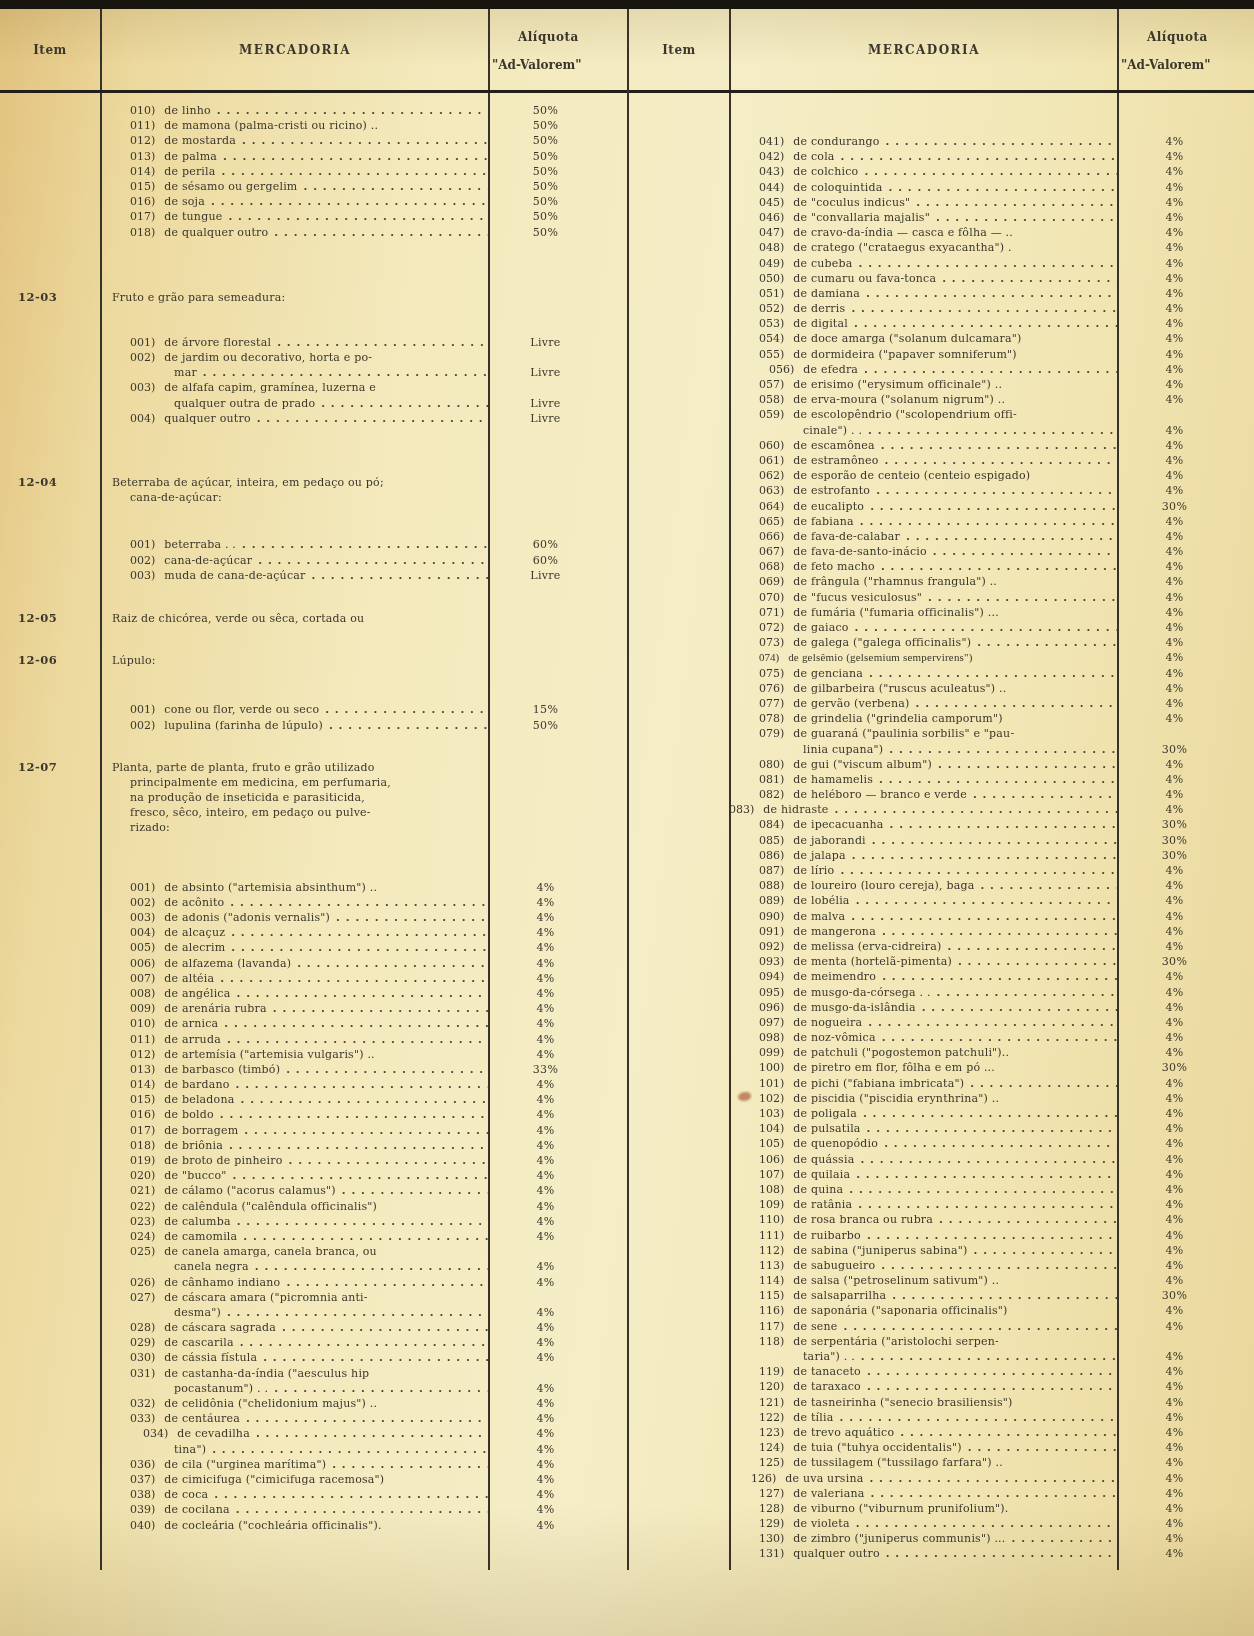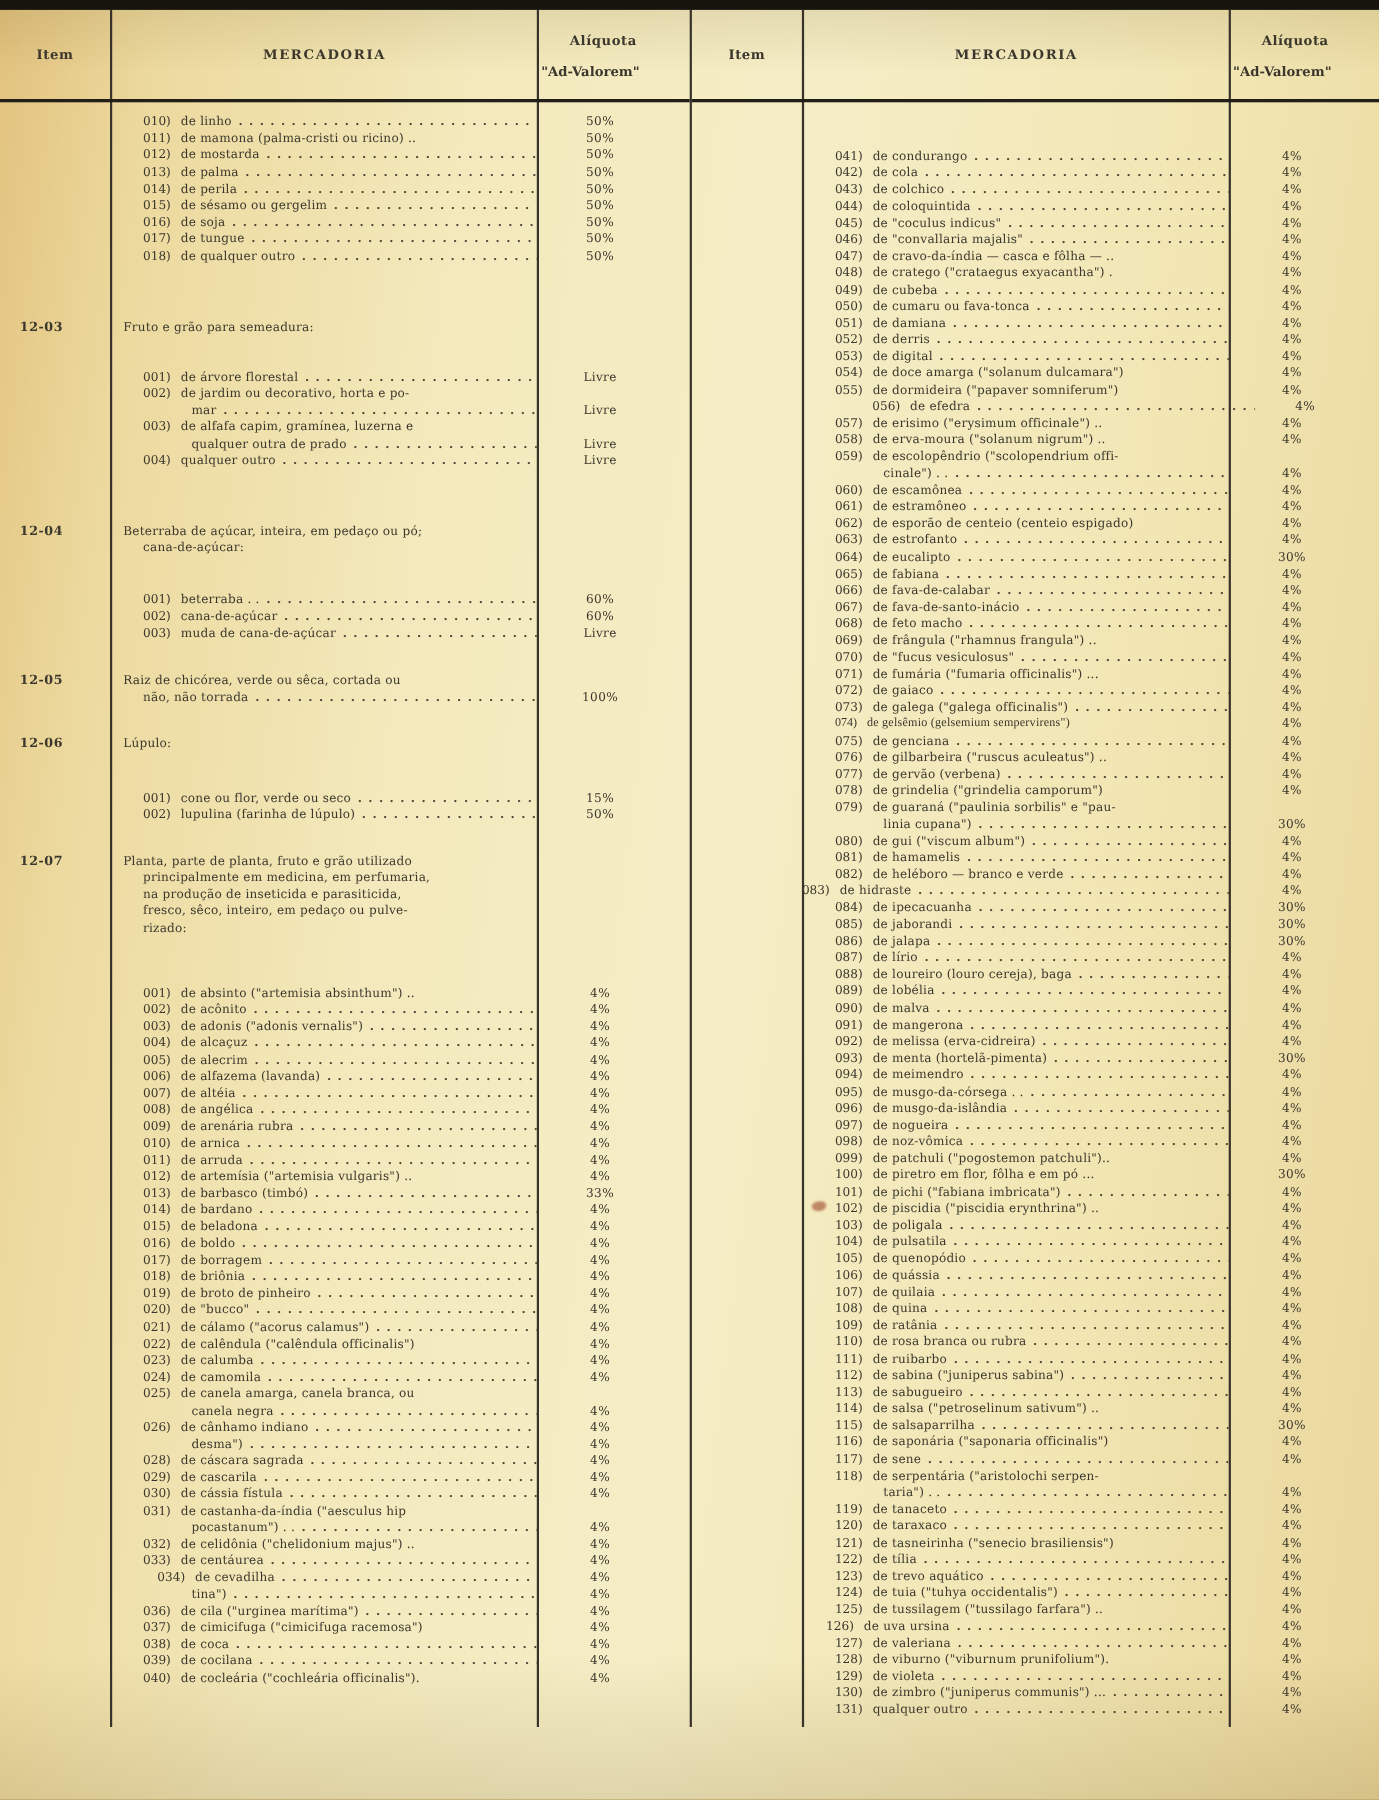--- a/index.html
+++ b/index.html
@@ -247,30 +247,20 @@
           </div>
         </div>
         <div class="section" style="margin-top: 28px;">
           <div class="row">
             <div class="gut">12-05</div>
             <div class="merc" style="padding-left: 12px;">
               <span class="txt">Raiz de chicórea, verde ou sêca, cortada ou</span>
             </div>
             <div class="rate"></div>
           </div>
-          <div class="entries">
-            <div class="row">
-              <div class="gut"></div>
-              <div class="merc" style="padding-left: 30px;">
-                <span class="txt">não, não torrada</span>
-                <span class="lead"></span>
-              </div>
-              <div class="rate">100%</div>
-            </div>
-          </div>
         </div>
         <div class="section" style="margin-top: 27px;">
           <div class="row">
             <div class="gut">12-06</div>
             <div class="merc" style="padding-left: 12px;">
               <span class="txt">Lúpulo:</span>
             </div>
             <div class="rate"></div>
           </div>
           <div class="entries" style="margin-top: 34px;">
@@ -561,20 +551,28 @@
               <div class="rate">4%</div>
             </div>
             <div class="row">
               <div class="gut"></div>
               <div class="merc" style="padding-left: 30px;">
                 <span class="code">026)</span>
                 <span class="txt">de cânhamo indiano</span>
                 <span class="lead"></span>
               </div>
               <div class="rate">4%</div>
+            </div>
+            <div class="row">
+              <div class="gut"></div>
+              <div class="merc" style="padding-left: 30px;">
+                <span class="code">027)</span>
+                <span class="txt">de cáscara amara ("picromnia anti-</span>
+              </div>
+              <div class="rate"></div>
             </div>
             <div class="row">
               <div class="gut"></div>
               <div class="merc" style="padding-left: 74px;">
                 <span class="txt">desma")</span>
                 <span class="lead"></span>
               </div>
               <div class="rate">4%</div>
             </div>
             <div class="row">
@@ -842,21 +840,21 @@
             <div class="row">
               <div class="gut"></div>
               <div class="merc" style="padding-left: 30px;">
                 <span class="code">055)</span>
                 <span class="txt">de dormideira ("papaver somniferum")</span>
               </div>
               <div class="rate">4%</div>
             </div>
             <div class="row">
               <div class="gut"></div>
-              <div class="merc" style="padding-left: 40px; margin-left: 24px;">
+              <div class="merc" style="padding-left: 40px;">
                 <span class="code">056)</span>
                 <span class="txt">de efedra</span>
                 <span class="lead"></span>
               </div>
               <div class="rate">4%</div>
             </div>
             <div class="row">
               <div class="gut"></div>
               <div class="merc" style="padding-left: 30px;">
                 <span class="code">057)</span>

